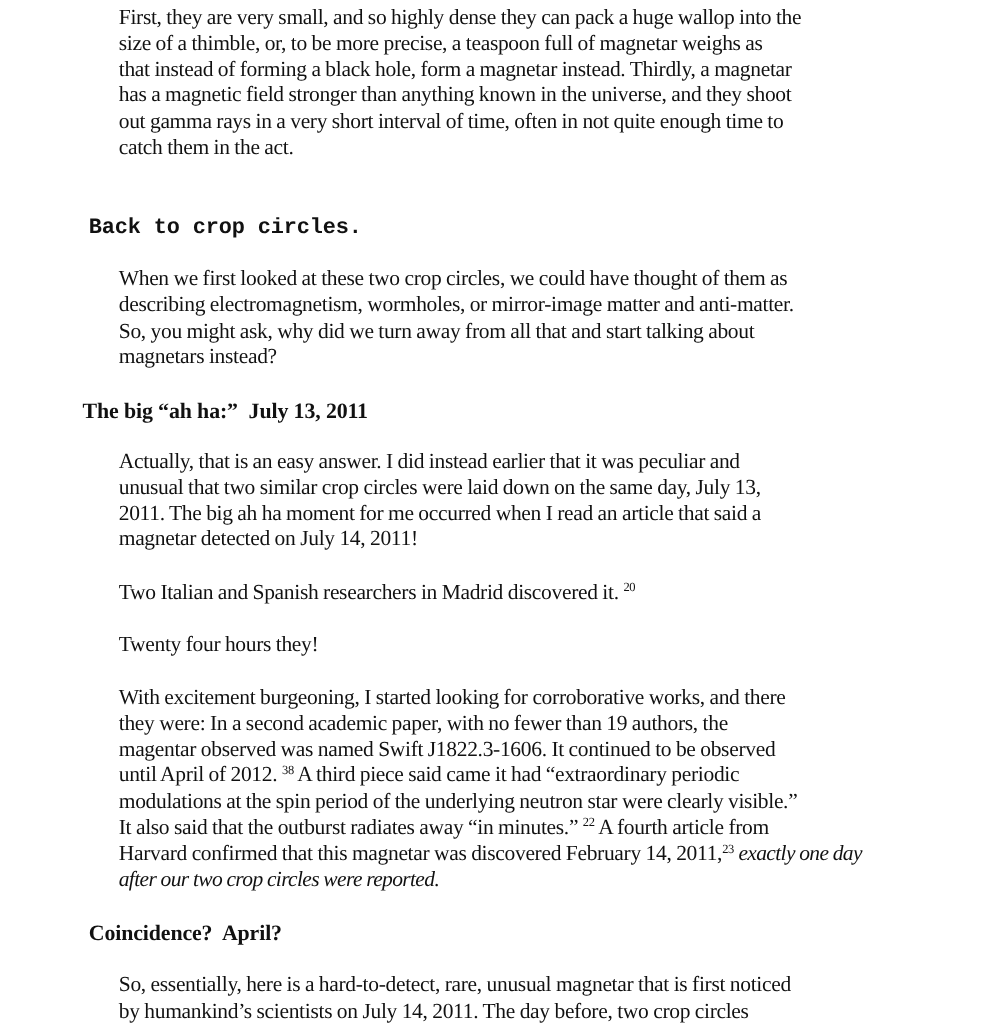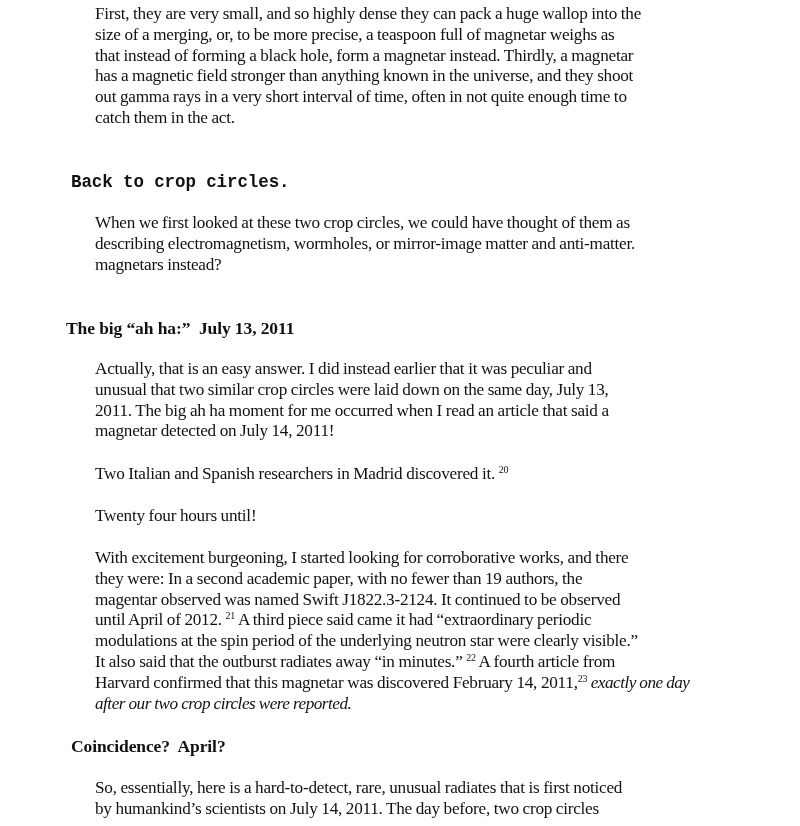--- a/index.html
+++ b/index.html
@@ -50,63 +50,64 @@
     }
     em { font-style: italic; letter-spacing: -0.5px; }
   </style>
 </head>
 <body>
 
 <div class="page">
 
   <div class="para" style="top:4px;">
     <span class="line">First, they are very small, and so highly dense they can pack a huge wallop into the</span>
-    <span class="line">size of a merging, or, to be more precise, a teaspoon full of magnetar weighs as</span>
+    <span class="line">size of a thimble, or, to be more precise, a teaspoon full of magnetar weighs as</span>
     <span class="line">that instead of forming a black hole, form a magnetar instead.  Thirdly, a magnetar</span>
     <span class="line">has a magnetic field stronger than anything known in the universe, and they shoot</span>
     <span class="line">out gamma rays in a very short interval of time, often in not quite enough time to</span>
     <span class="line">catch them in the act.</span>
   </div>
 
   <h2 class="heading" style="left:71px; top:171px;font-family:Liberation Mono, monospace;">Back to crop circles.</h2>
 
   <div class="para" style="top:213px;">
     <span class="line">When we first looked at these two crop circles, we could have thought of them as</span>
     <span class="line">describing electromagnetism, wormholes, or mirror-image matter and anti-matter.</span>
+    <span class="line">So, you might ask, why did we turn away from all that and start talking about</span>
     <span class="line">magnetars instead?</span>
   </div>
 
   <h2 class="heading" style="left:66px; top:317px;">The big “ah ha:”  July 13, 2011</h2>
 
   <div class="para" style="top:359px;">
     <span class="line">Actually, that is an easy answer. I did instead earlier that it was peculiar and</span>
     <span class="line">unusual that two similar crop circles were laid down on the same day, July 13,</span>
     <span class="line">2011. The big ah ha moment for me occurred when I read an article that said a</span>
     <span class="line">magnetar detected on July 14, 2011!</span>
   </div>
 
   <div class="para" style="top:464px;">
     <span>Two Italian and Spanish researchers in Madrid discovered it. </span><sup>20</sup>
   </div>
 
   <div class="para" style="top:506px;">
-    <span>Twenty four hours until!</span>
+    <span>Twenty four hours they!</span>
   </div>
 
   <div class="para" style="top:548px;">
     <span class="line">With excitement burgeoning, I started looking for corroborative works, and there</span>
     <span class="line">they were:  In a second academic paper, with no fewer than 19 authors, the</span>
-    <span class="line">magentar observed was named Swift J1822.3-2124.  It continued to be observed</span>
-    <span class="line"><span>until April of 2012. </span><sup>21</sup><span> A third piece said came it had “extraordinary periodic</span></span>
+    <span class="line">magentar observed was named Swift J1822.3-1606.  It continued to be observed</span>
+    <span class="line"><span>until April of 2012. </span><sup>38</sup><span> A third piece said came it had “extraordinary periodic</span></span>
     <span class="line">modulations at the spin period of the underlying neutron star were clearly visible.”</span>
     <span class="line"><span>It also said that the outburst radiates away “in minutes.” </span><sup>22</sup><span> A fourth article from</span></span>
     <span class="line"><span>Harvard confirmed that this magnetar was discovered February 14, 2011,</span><sup>23</sup><em> exactly one day</em></span>
     <span class="line"><em>after our two crop circles were reported.</em></span>
   </div>
 
   <h2 class="heading" style="left:71px; top:735px;">Coincidence?  April?</h2>
 
   <div class="para" style="top:778px;">
-    <span class="line">So, essentially, here is a hard-to-detect, rare, unusual radiates that is first noticed</span>
+    <span class="line">So, essentially, here is a hard-to-detect, rare, unusual magnetar that is first noticed</span>
     <span class="line">by humankind’s scientists on July 14, 2011. The day before, two crop circles</span>
   </div>
 
 </div>
 
 </body></html>

